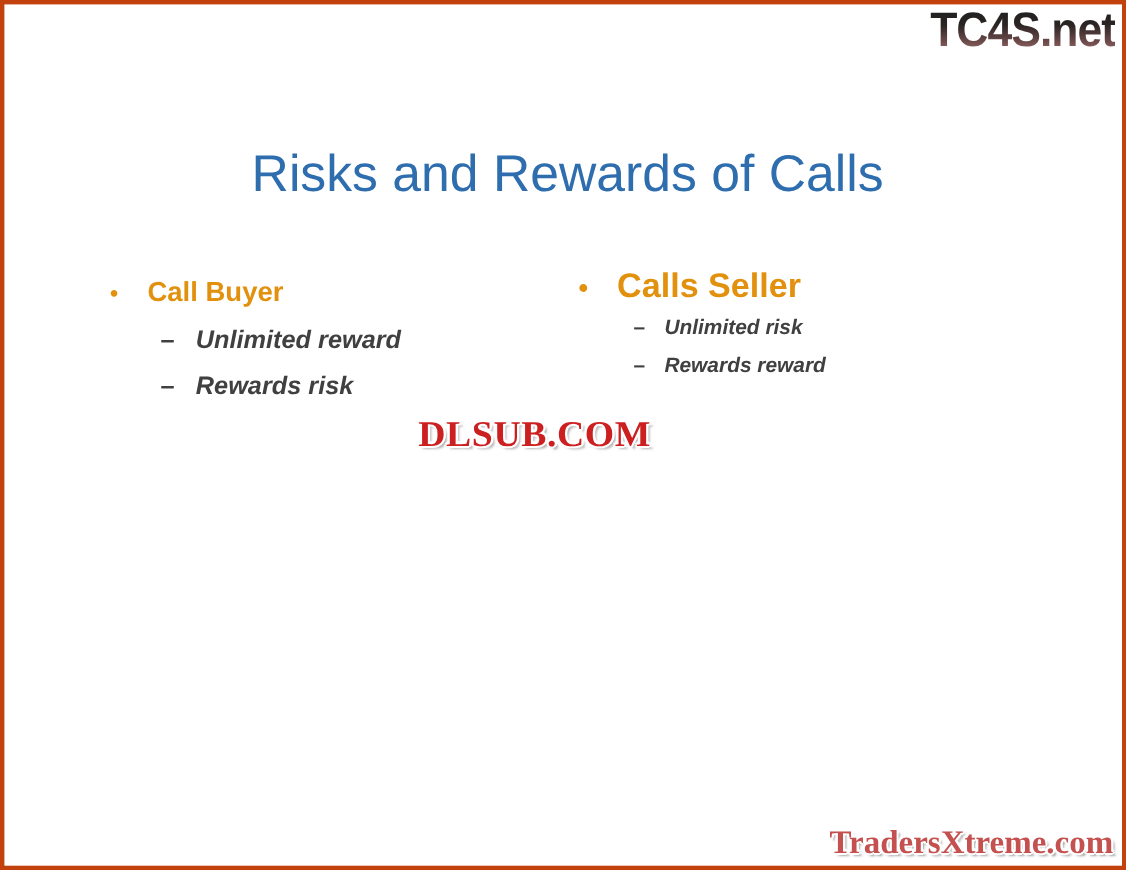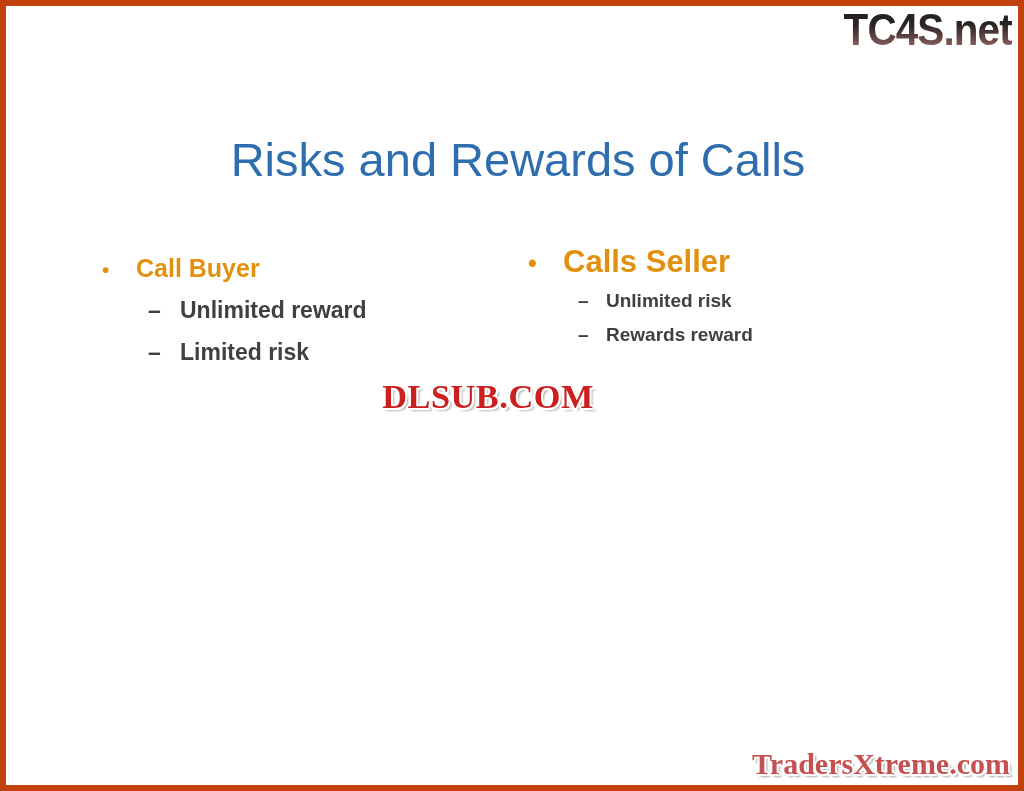--- a/index.html
+++ b/index.html
@@ -12,21 +12,21 @@
     font-family: "Liberation Sans", sans-serif;
   }
 
   .slide {
     position: relative;
     width: 1024px;
     height: 791px;
     background: #ffffff;
     overflow: hidden;
     box-sizing: border-box;
-    border: 6px solid #c2410c;
+    border: 4px solid #c2410c;
   }
 
   
   .tc4s-logo {
     position: absolute;
     top: 2px;
     right: 6px;
     font-family: "Liberation Sans", sans-serif;
     font-weight: bold;
     font-size: 44px;
@@ -107,21 +107,21 @@
   .l2 {
     display: flex;
     align-items: baseline;
     color: #404040;
     font-weight: bold;
   }
   .l2 .dash {
     flex: 0 0 auto;
     color: #404040;
   }
-  .l2 .txt { flex: 1 1 auto; }
+  .l2 .txt { flex: 1 1 auto; font-style: italic; }
 
   .col-left .sub { margin-top: 16px; padding-left: 46px; }
   .col-left .l2 {
     font-size: 23px;
     line-height: 1.0;
     margin-bottom: 19px;
   }
   .col-left .l2 .dash { width: 32px; font-size: 23px; }
 
   .col-right .sub { margin-top: 11px; padding-left: 50px; }
@@ -203,21 +203,21 @@
         <span class="txt">Call Buyer</span>
       </div>
 
       <div class="sub">
         <div class="l2">
           <span class="dash">–</span>
           <span class="txt">Unlimited reward</span>
         </div>
         <div class="l2">
           <span class="dash">–</span>
-          <span class="txt">Limited risk</span>
+          <span class="txt">Rewards risk</span>
         </div>
       </div>
 
     </div>
 
     <div class="col col-right">
 
       <div class="l1">
         <span class="dot">•</span>
         <span class="txt">Calls Seller</span>

